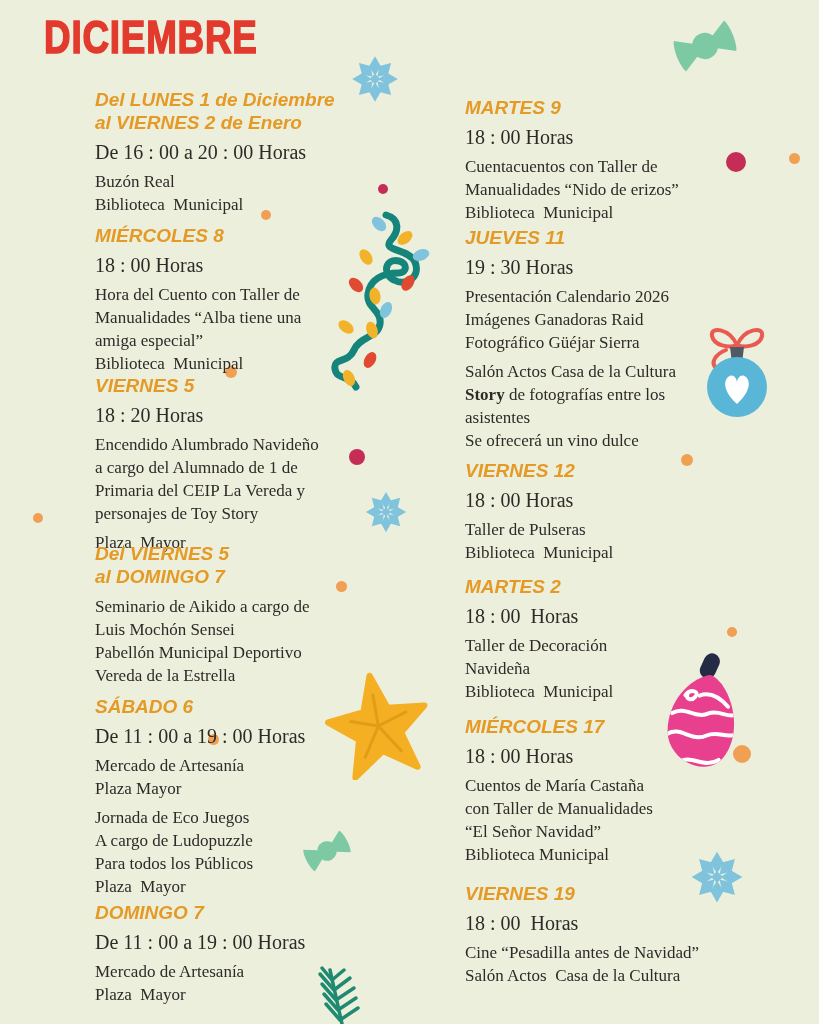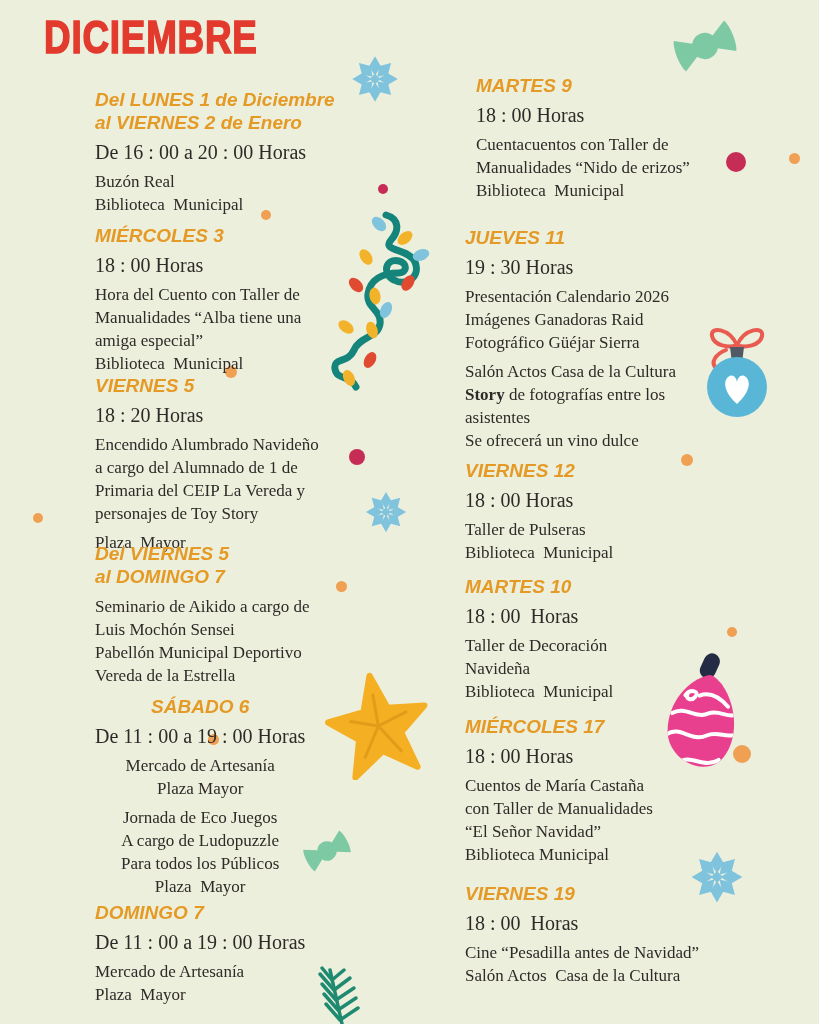--- a/index.html
+++ b/index.html
@@ -165,65 +165,65 @@
       <div class="dot" style="left: 733px; top: 745px; width: 18px; height: 18px; background: rgb(240, 160, 83);"></div>
     </div>
 
   <div id="col-left" class="col">
       <section class="event" style="top: 88px;">
         <h3>Del LUNES 1 de Diciembre<br>al VIERNES 2 de Enero</h3>
         <p class="time">De 16 : 00 a 20 : 00 Horas</p>
         <p class="">Buzón Real<br>Biblioteca  Municipal</p>
       </section>
       <section class="event" style="top: 224px;">
-        <h3>MIÉRCOLES 3</h3>
+        <h3>MIÉRCOLES 8</h3>
         <p class="time">18 : 00 Horas</p>
         <p class="">Hora del Cuento con Taller de<br>Manualidades “Alba tiene una<br>amiga especial”<br>Biblioteca  Municipal</p>
       </section>
       <section class="event" style="top: 374px;">
         <h3>VIERNES 5</h3>
         <p class="time">18 : 20 Horas</p>
         <p class="">Encendido Alumbrado Navideño<br>a cargo del Alumnado de 1 de<br>Primaria del CEIP La Vereda y<br>personajes de Toy Story</p>
         <p class="">Plaza  Mayor</p>
       </section>
       <section class="event" style="top: 542px;">
         <h3>Del VIERNES 5<br>al DOMINGO 7</h3>
         <p class="">Seminario de Aikido a cargo de<br>Luis Mochón Sensei<br>Pabellón Municipal Deportivo<br>Vereda de la Estrella</p>
       </section>
-      <section class="event" style="top: 695px; text-align: center;">
+      <section class="event" style="top: 695px;">
         <h3>SÁBADO 6</h3>
         <p class="time">De 11 : 00 a 19 : 00 Horas</p>
         <p class="">Mercado de Artesanía<br>Plaza Mayor</p>
         <p class="">Jornada de Eco Juegos<br>A cargo de Ludopuzzle<br>Para todos los Públicos<br>Plaza  Mayor</p>
       </section>
       <section class="event" style="top: 901px;">
         <h3>DOMINGO 7</h3>
         <p class="time">De 11 : 00 a 19 : 00 Horas</p>
         <p class="">Mercado de Artesanía<br>Plaza  Mayor</p>
       </section>
     </div>
   <div id="col-right" class="col">
-      <section class="event" style="top: 74px; margin-left: 11px;">
+      <section class="event" style="top: 96px;">
         <h3>MARTES 9</h3>
         <p class="time">18 : 00 Horas</p>
         <p class="">Cuentacuentos con Taller de<br>Manualidades “Nido de erizos”<br>Biblioteca  Municipal</p>
       </section>
       <section class="event" style="top: 226px;">
         <h3>JUEVES 11</h3>
         <p class="time">19 : 30 Horas</p>
         <p class="">Presentación Calendario 2026<br>Imágenes Ganadoras Raid<br>Fotográfico Güéjar Sierra</p>
         <p class="">Salón Actos Casa de la Cultura<br><b>Story</b> de fotografías entre los<br>asistentes<br>Se ofrecerá un vino dulce</p>
       </section>
       <section class="event" style="top: 459px;">
         <h3>VIERNES 12</h3>
         <p class="time">18 : 00 Horas</p>
         <p class="">Taller de Pulseras<br>Biblioteca  Municipal</p>
       </section>
       <section class="event" style="top: 575px;">
-        <h3>MARTES 10</h3>
+        <h3>MARTES 2</h3>
         <p class="time">18 : 00  Horas</p>
         <p class="">Taller de Decoración<br>Navideña<br>Biblioteca  Municipal</p>
       </section>
       <section class="event" style="top: 715px;">
         <h3>MIÉRCOLES 17</h3>
         <p class="time">18 : 00 Horas</p>
         <p class="">Cuentos de María Castaña<br>con Taller de Manualidades<br>“El Señor Navidad”<br>Biblioteca Municipal</p>
       </section>
       <section class="event" style="top: 882px;">
         <h3>VIERNES 19</h3>

